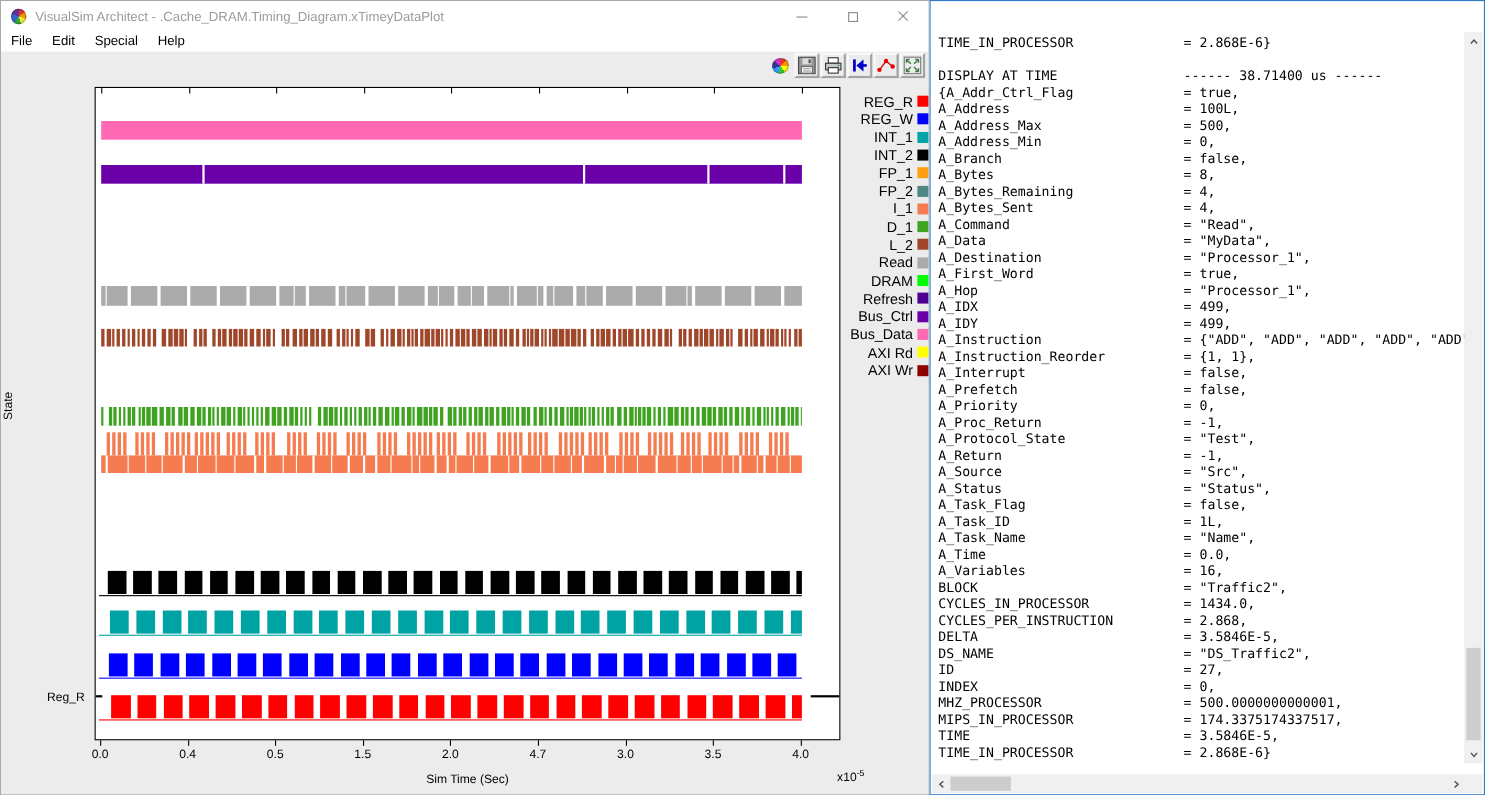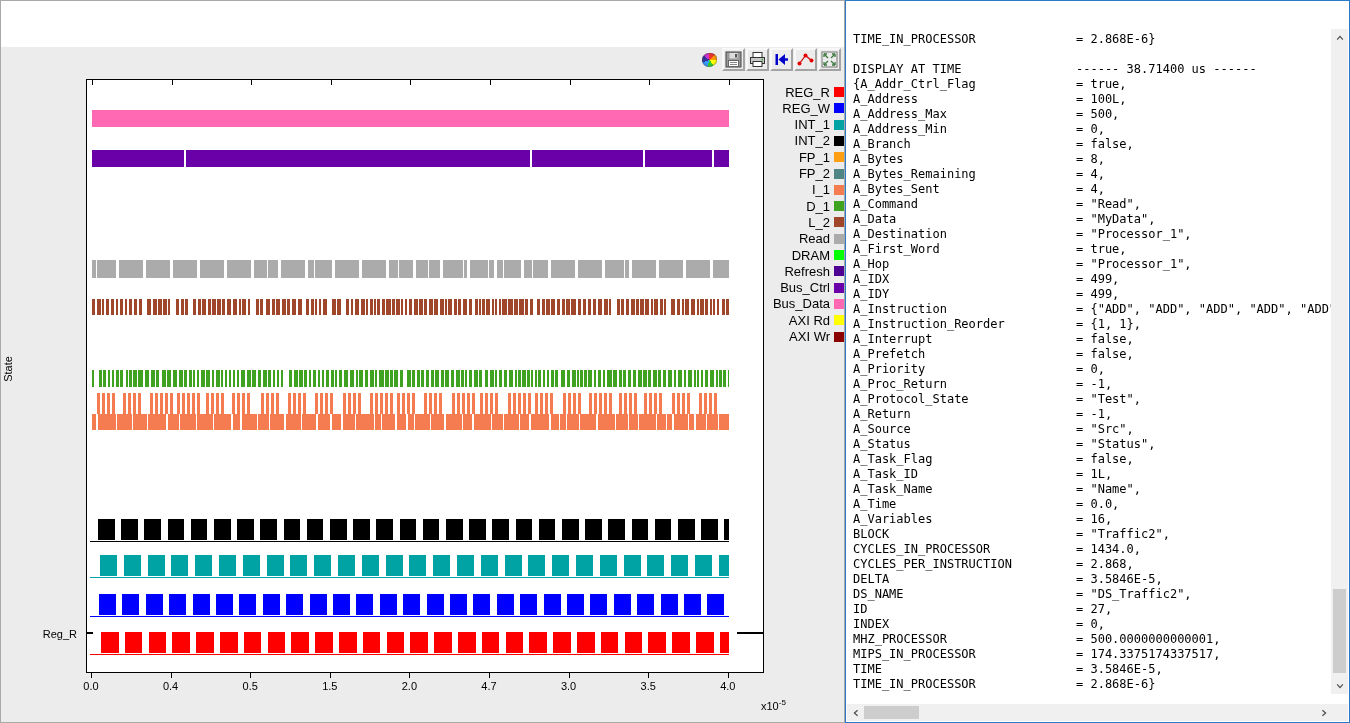--- a/index.html
+++ b/index.html
@@ -73,20 +73,34 @@
   .chev { width:8px; height:8px; }
 
   svg { display:block; }
 </style>
 </head>
 <body>
 
 <div class="screen">
 
   <div class="win left-win">
+    <div class="titlebar">
+      <div class="app-icon"></div>
+      <div class="title-text">VisualSim Architect - .Cache_DRAM.Timing_Diagram.xTimeyDataPlot</div>
+      <div class="win-btn" style="left:705px;color:#8a8a8a;">
+          <span class="g-min"></span>
+        </div>
+      <div class="win-btn" style="left:751px;color:#8a8a8a;">
+          <span class="g-max"></span>
+        </div>
+      <div class="win-btn" style="left:797px;color:#8a8a8a;">
+          <span class="g-close"></span>
+        </div>
+    </div>
+    <div class="menubar" id="lw-menubar"><div class="menu-item">File</div><div class="menu-item">Edit</div><div class="menu-item">Special</div><div class="menu-item">Help</div></div>
     <div class="lw-content">
       <div class="toolbar" id="lw-toolbar">
           <div class="tool-btn tool-plain">
             <div class="palette-blob"></div>
           </div>
           <div class="tool-btn">
             <svg width="17" height="17" viewBox="0 0 17 17">
               <rect x="1" y="1" width="15" height="15" fill="#9a9a9a" stroke="#444"></rect>
               <rect x="4.5" y="2" width="8" height="5.5" fill="#dcdcdc"></rect>
               <rect x="10" y="3" width="2" height="3.5" fill="#555"></rect>
@@ -743,20 +757,21 @@
           <div class="xlab" style="left:90px;top:633px;">0.0</div>
           <div class="xlab" style="left:169.6px;top:633px;">0.4</div>
           <div class="xlab" style="left:249.2px;top:633px;">0.5</div>
           <div class="xlab" style="left:328.79999999999995px;top:633px;">1.5</div>
           <div class="xlab" style="left:408.4px;top:633px;">2.0</div>
           <div class="xlab" style="left:488px;top:633px;">4.7</div>
           <div class="xlab" style="left:567.5999999999999px;top:633px;">3.0</div>
           <div class="xlab" style="left:647.1999999999999px;top:633px;">3.5</div>
           <div class="xlab" style="left:726.8px;top:633px;">4.0</div>
         </div>
+      <div class="axis-title" style="left:85px;top:656px;width:678px;text-align:center;">Sim Time (Sec)</div>
       <div class="exp-label" style="left:760px;top:651px;"><span>x10</span><sup>-5</sup></div>
       <div class="ylab-rot">State</div>
       <div class="ytick-label" style="left:16px;top:581px;">Reg_R</div>
       <div style="position:absolute;left:86px;top:585px;width:6px;height:2px;background:#000;"></div>
       <div class="legend" id="legend">
           <div class="legend-entry" style="top:0.0px;">
             <span class="legend-label">REG_R</span>
             <span class="legend-swatch" style="background: rgb(255, 0, 0);"></span>
           </div>
           <div class="legend-entry" style="top:16.3px;">

